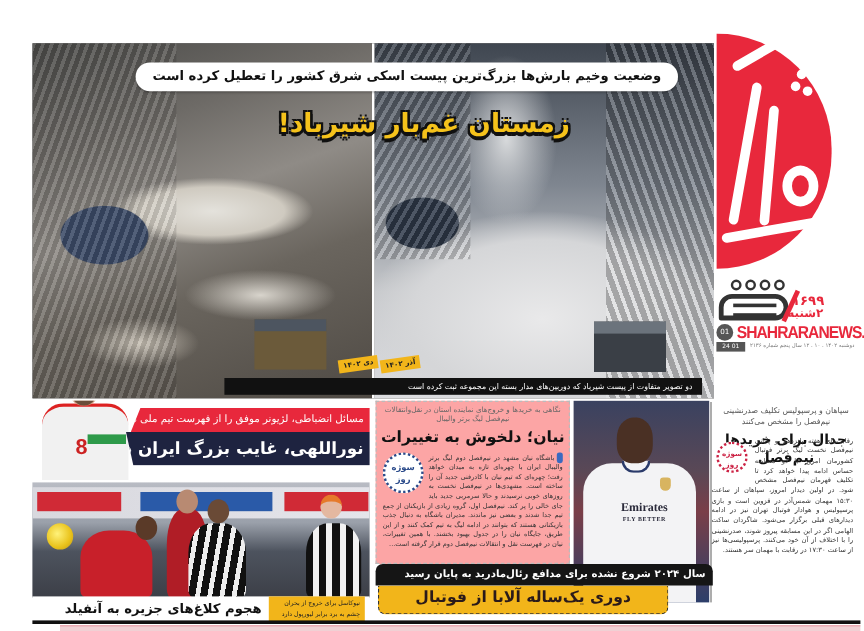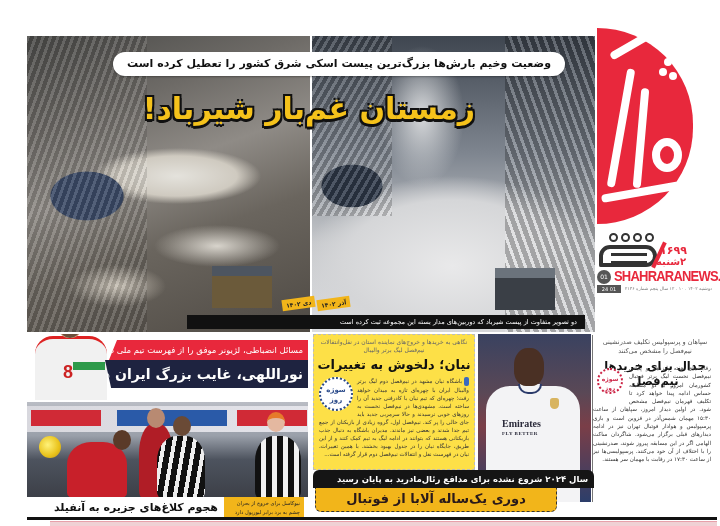--- a/index.html
+++ b/index.html
@@ -32,21 +32,21 @@
   .hero-right::after { content:""; position:absolute; left:0; top:0; width:80px; height:180px;
     background: repeating-linear-gradient(120deg, rgba(255,255,255,0.15) 0 3px, rgba(0,0,0,0.2) 3px 7px); }
   .hut { position: absolute; width: 60px; height: 42px; background: #3a3f46; border-top: 10px solid #6b737c; }
   .hut.l { left: 185px; top: 230px; background: #6b5a3a; border-top-color: #4d5560; }
   .hut.r { left: 183px; top: 232px; }
   .hero-divider { position: absolute; left: 283px; top: 0; width: 2px; height: 296px; background: #ffffff; }
 
   .subtitle-pill { position: absolute; right: 30px; top: 16px; height: 24px; padding: 0 14px;
     background: #ffffff; border-radius: 12px; font-size: 11px; font-weight: bold; color: #111;
     line-height: 24px; white-space: nowrap; box-shadow: 0 1px 2px rgba(0,0,0,0.3); }
-  .headline { position: absolute; right: 120px; top: 55px; font-size: 30px; font-weight: bold;
+  .headline { position: absolute; right: 120px; top: 55px; font-size: 22px; font-weight: bold;
     color: #f5c21b; white-space: nowrap;
     text-shadow: -2px -2px 0 #111, 2px -2px 0 #111, -2px 2px 0 #111, 2px 2px 0 #111, 0 3px 0 #111; }
   .tag { position: absolute; background: #f2b51a; color: #222; font-size: 6px; font-weight: bold;
     padding: 2px 4px; transform: rotate(-8deg); }
   .tag.before { left: 255px; top: 262px; }
   .tag.after { left: 290px; top: 262px; }
   .caption-bar { position: absolute; left: 160px; right: 10px; top: 279px; height: 14px;
     background: #111; color: #fff; font-size: 6.5px; line-height: 14px; padding-right: 8px; white-space: nowrap; }
 
   
@@ -122,37 +122,37 @@
   .h2 { left: 120px; top: 6px; background: #b88a72; }
   .h3 { left: 146px; top: 14px; background: #6a4a36; }
   .h4 { left: 240px; top: 10px; background: #e4b8a0; border-top: 6px solid #e67a2a; }
 
   .ncl-caption { position: absolute; left: 27px; top: 497px; width: 281px; height: 22px; background: #fff; }
   .ncl-title { position: absolute; right: 90px; top: 0; height: 22px; font-size: 11px; font-weight: bold; color: #111; line-height: 22px; white-space: nowrap; }
   .ncl-kicker { position: absolute; right: 4px; top: 0; width: 80px; height: 22px; background: #f2b51a;
     font-size: 5.2px; line-height: 9px; color: #222; padding: 2px 4px; }
 
   
-  .nian { position: absolute; left: 313px; top: 334px; width: 162px; height: 136px; background: #fde047;
+  .nian { position: absolute; left: 313px; top: 334px; width: 162px; height: 136px; background: #fca5a5;
     border: 1px dashed #bbb; overflow: hidden; }
   .nian-kicker { font-size: 6px; color: #666; text-align: center; line-height: 8px; margin-top: 3px; padding: 0 6px; }
   .nian-title { font-size: 13px; font-weight: bold; color: #111; text-align: center; line-height: 18px; margin: 2px 0 3px; }
   .nian-body { font-size: 5.5px; line-height: 8px; color: #333; text-align: justify; padding: 0 5px; }
   .nian-badge { float: left; width: 34px; height: 34px; margin: 0 4px 2px 0; border-radius: 50%;
     border: 2px dotted #2a4a8a; background: #fff; color: #2a4a8a; font-size: 7px; text-align: center;
     line-height: 10px; padding-top: 6px; font-weight: bold; }
   .nian-pin { display: inline-block; width: 5px; height: 9px; background: #3a6ac0; border-radius: 2px; margin-left: 2px; vertical-align: middle; }
 
   
   .alaba { position: absolute; left: 478px; top: 334px; width: 113px; height: 168px; overflow: hidden;
     background: linear-gradient(180deg, #3a4260 0%, #5a4856 35%, #7a3e48 55%, #2c3e6a 100%); }
   .alaba-head { position: absolute; left: 36px; top: 14px; width: 30px; height: 38px; background: #4a3024; border-radius: 45% 45% 40% 40%; }
   .alaba-shirt { position: absolute; left: 8px; top: 52px; width: 94px; height: 120px; background: #f3f3f5; border-radius: 24px 24px 0 0; }
   .alaba-collar { position: absolute; left: 40px; top: 50px; width: 24px; height: 10px; border: 2px solid #2a3a6a; border-top: none; border-radius: 0 0 12px 12px; background: #f3f3f5; }
-  .alaba-sponsor { position: absolute; left: 24px; top: 85px; width: 70px; direction: ltr;
+  .alaba-sponsor { position: absolute; left: 24px; top: 85px; width: 70px; text-align: center; direction: ltr;
     font-family: "Liberation Serif", serif; font-size: 10px; font-weight: bold; color: #2a2a3a; line-height: 10px; }
   .alaba-sponsor small { display: block; font-size: 5px; letter-spacing: 0.5px; }
   .alaba-crest { position: absolute; left: 72px; top: 64px; width: 9px; height: 11px; background: #d8b460; border-radius: 3px 3px 5px 5px; }
 
   
   .alaba-caption { position: absolute; left: 313px; top: 470px; width: 290px; height: 46px; }
   .alaba-kicker { position: absolute; left: 0; top: 0; width: 281px; height: 18px; background: #151515;
     color: #fff; font-size: 8.5px; font-weight: bold; line-height: 18px; padding-right: 6px; border-radius: 6px 6px 0 0; white-space: nowrap; }
   .alaba-title { position: absolute; left: 2px; top: 18px; width: 242px; height: 24px; background: #f2b51a;
     border: 1px dashed #333; border-top: none; color: #2a1a1a; font-size: 13px; font-weight: bold; line-height: 22px;

